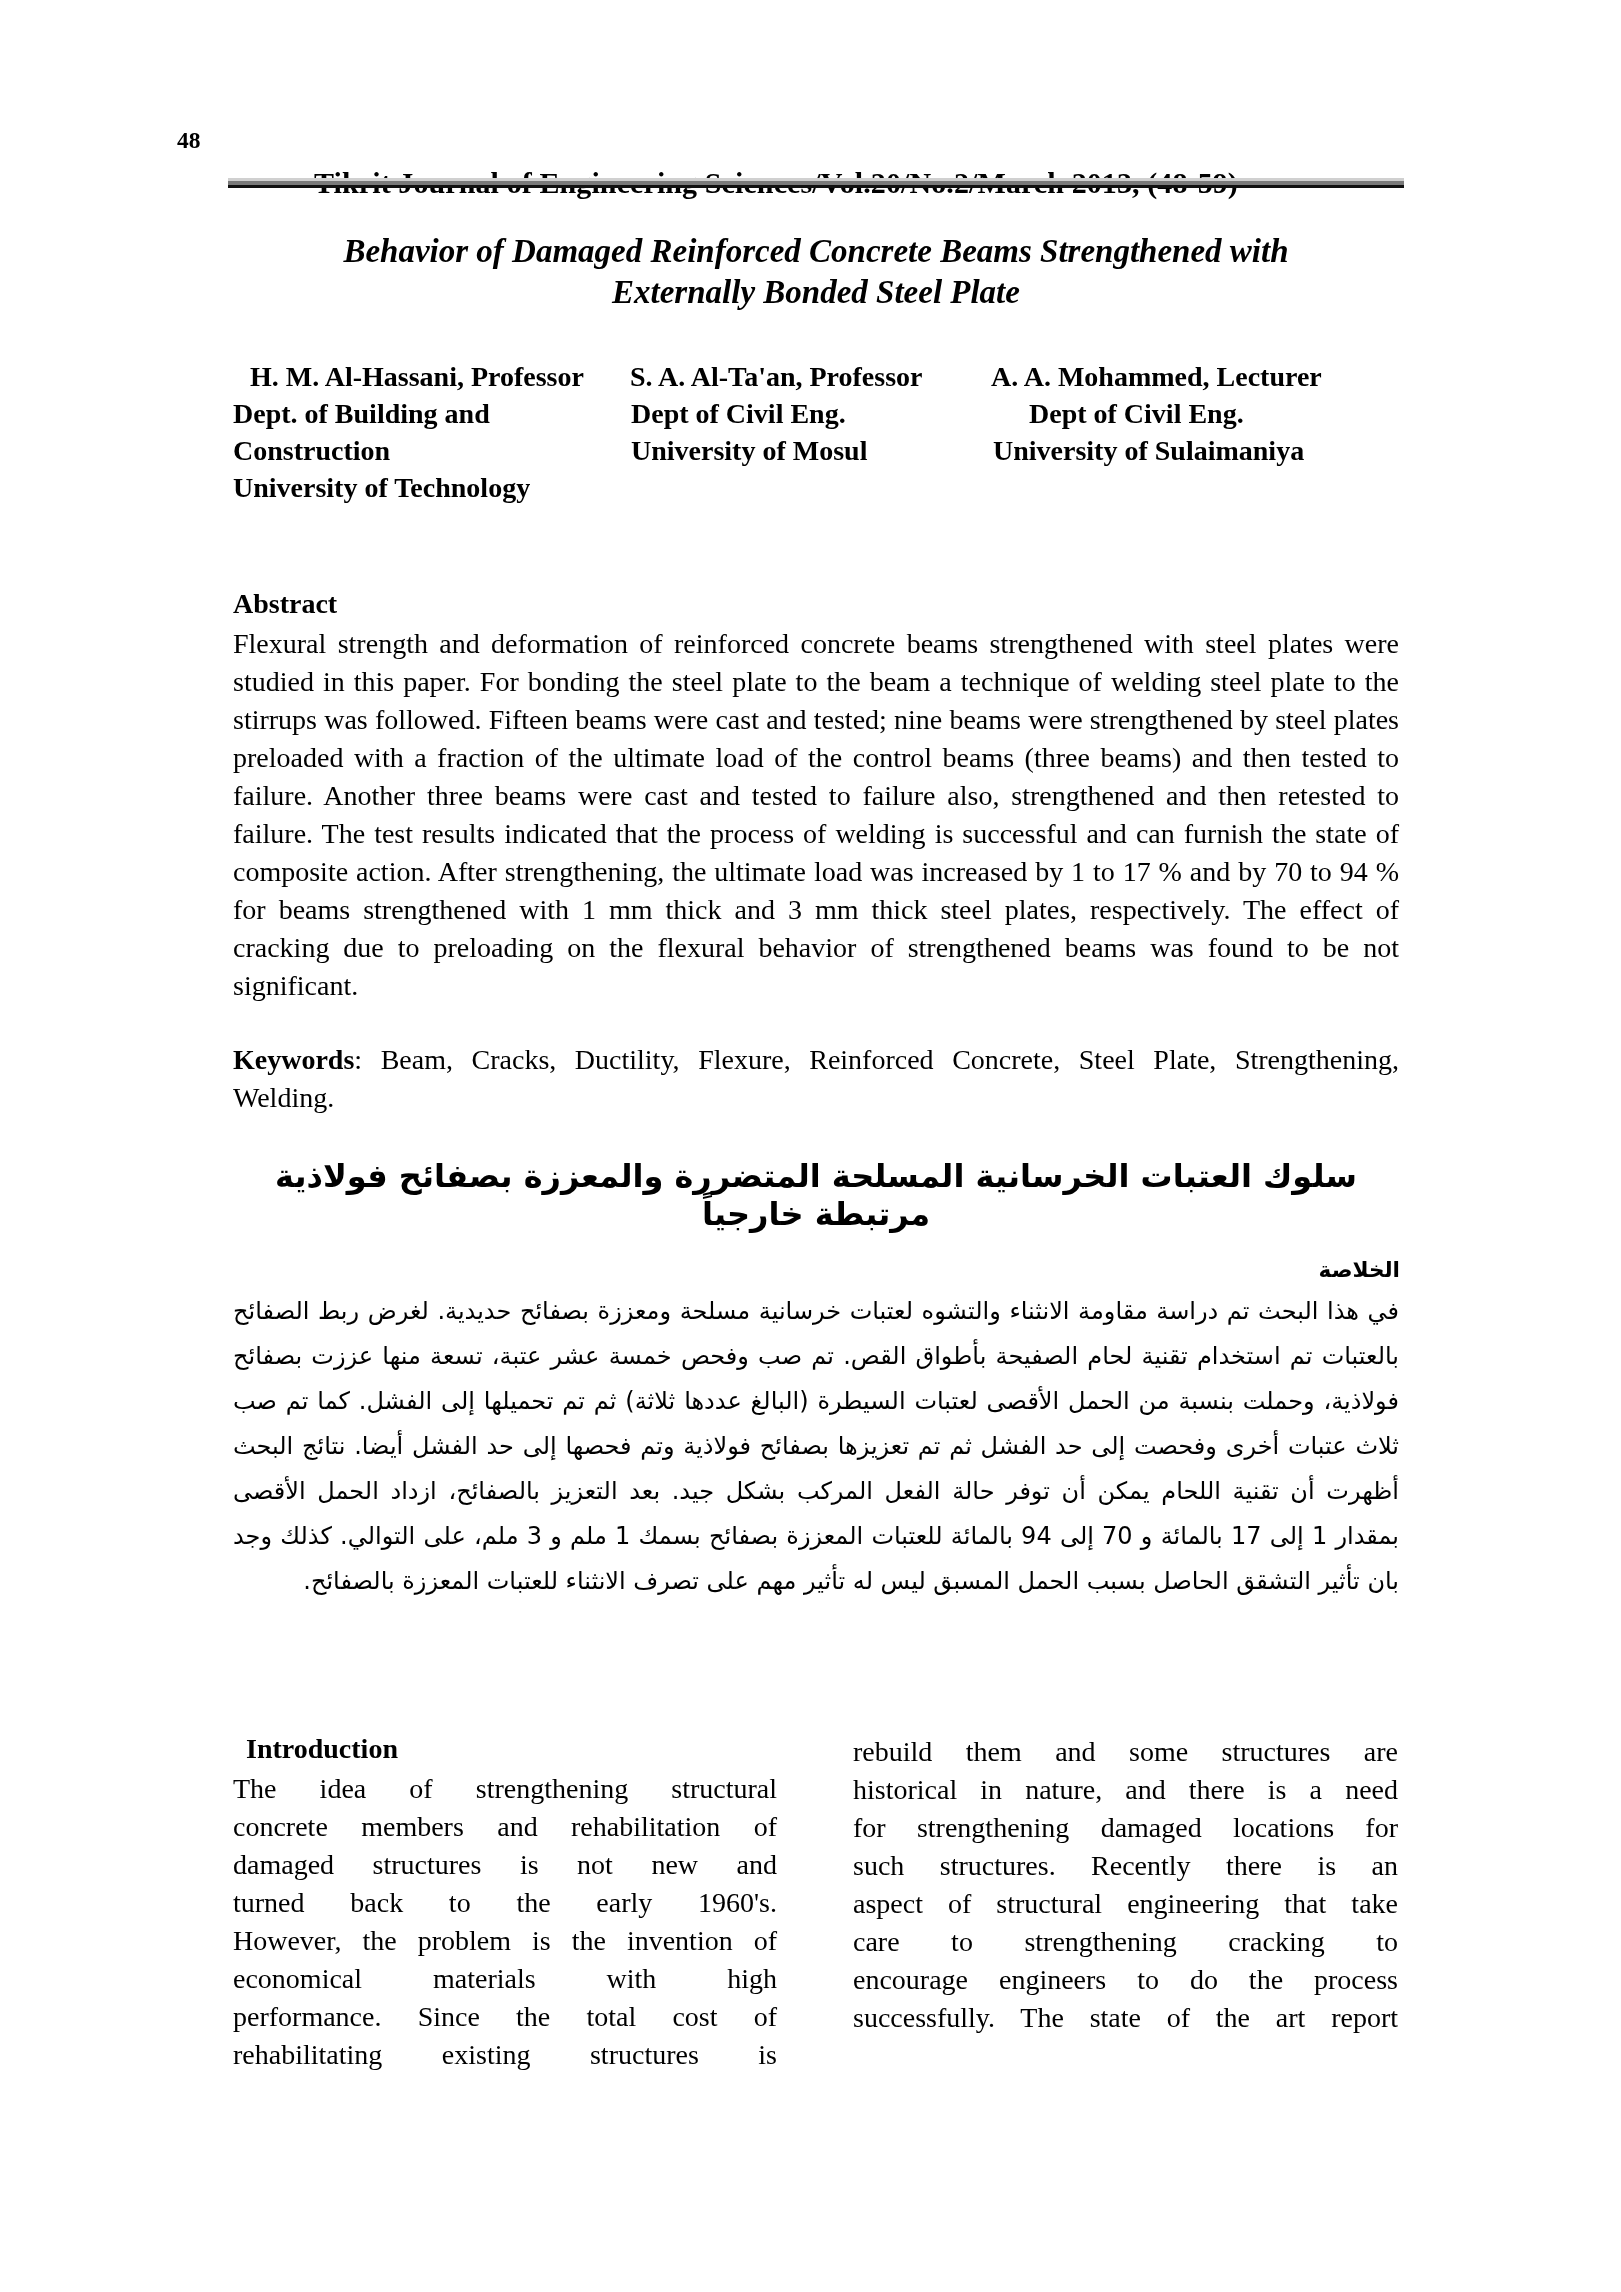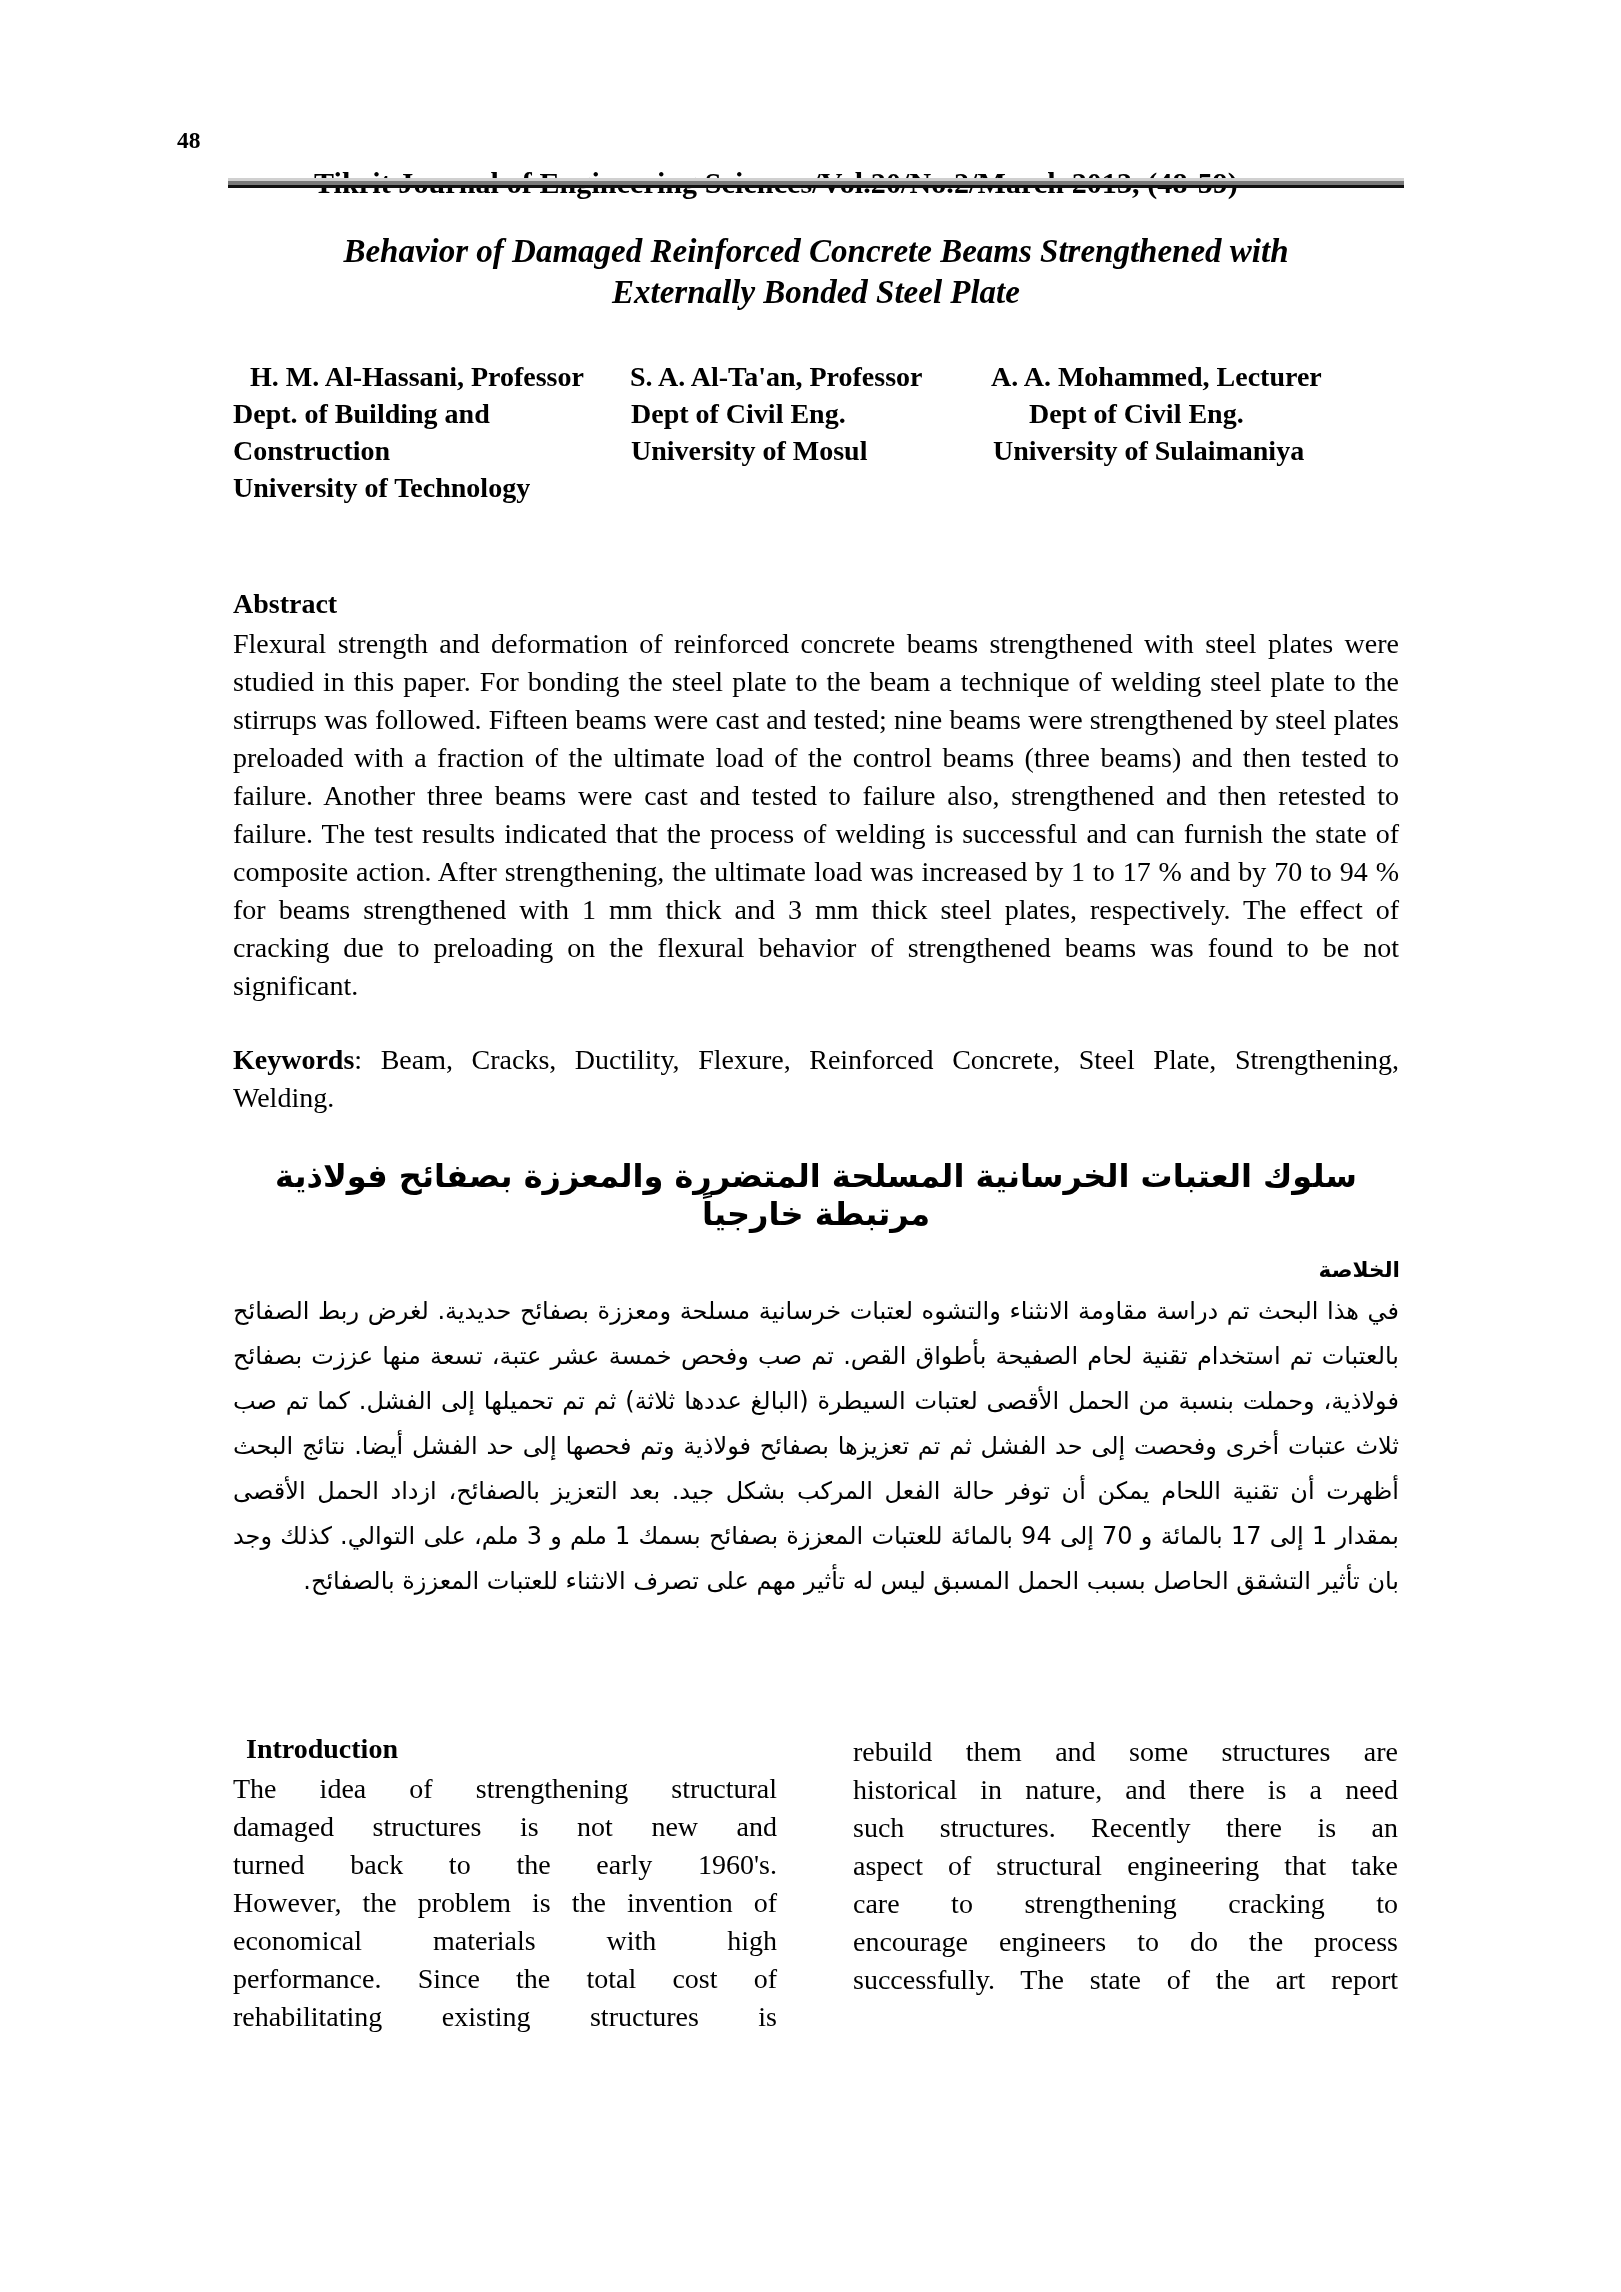--- a/index.html
+++ b/index.html
@@ -73,29 +73,31 @@
 <div id="abstract-body">Flexural strength and deformation of reinforced concrete beams strengthened with steel plates were studied in this paper. For bonding the steel plate to the beam a technique of welding steel plate to the stirrups was followed. Fifteen beams were cast and tested; nine beams were strengthened by steel plates preloaded with a fraction of the ultimate load of the control beams (three beams) and then tested to failure. Another three beams were cast and tested to failure also, strengthened and then retested to failure. The test results indicated that the process of welding is successful and can furnish the state of composite action. After strengthening, the ultimate load was increased by 1 to 17 % and by 70 to 94 % for beams strengthened with 1 mm thick and 3 mm thick steel plates, respectively. The effect of cracking due to preloading on the flexural behavior of strengthened beams was found to be not significant.</div>
 <div id="keywords"><b>Keywords</b><span>: Beam, Cracks, Ductility, Flexure, Reinforced Concrete, Steel Plate, Strengthening, Welding.</span></div>
 
 <div id="arabic-title">سلوك العتبات الخرسانية المسلحة المتضررة والمعززة بصفائح فولاذية مرتبطة خارجياً</div>
 <div id="arabic-abstract-heading">الخلاصة</div>
 <div id="arabic-abstract-body">في هذا البحث تم دراسة مقاومة الانثناء والتشوه لعتبات خرسانية مسلحة ومعززة بصفائح حديدية. لغرض ربط الصفائح بالعتبات تم استخدام تقنية لحام الصفيحة بأطواق القص. تم صب وفحص خمسة عشر عتبة، تسعة منها عززت بصفائح فولاذية، وحملت بنسبة من الحمل الأقصى لعتبات السيطرة (البالغ عددها ثلاثة) ثم تم تحميلها إلى الفشل. كما تم صب ثلاث عتبات أخرى وفحصت إلى حد الفشل ثم تم تعزيزها بصفائح فولاذية وتم فحصها إلى حد الفشل أيضا. نتائج البحث أظهرت أن تقنية اللحام يمكن أن توفر حالة الفعل المركب بشكل جيد. بعد التعزيز بالصفائح، ازداد الحمل الأقصى بمقدار 1 إلى 17 بالمائة و 70 إلى 94 بالمائة للعتبات المعززة بصفائح بسمك 1 ملم و 3 ملم، على التوالي. كذلك وجد بان تأثير التشقق الحاصل بسبب الحمل المسبق ليس له تأثير مهم على تصرف الانثناء للعتبات المعززة بالصفائح.</div>
 
 <div id="intro-heading">Introduction</div>
 <div id="intro-col-left" class="col">
     <span class="line">The idea of strengthening structural</span>
+    <span class="line">concrete members and rehabilitation of</span>
     <span class="line">damaged structures is not new and</span>
     <span class="line">turned back to the early 1960's.</span>
     <span class="line">However, the problem is the invention of</span>
     <span class="line">economical materials with high</span>
     <span class="line">performance. Since the total cost of</span>
     <span class="line">rehabilitating existing structures is</span>
   </div>
 <div id="intro-col-right" class="col">
     <span class="line">rebuild them and some structures are</span>
     <span class="line">historical in nature, and there is a need</span>
+    <span class="line">for strengthening damaged locations for</span>
     <span class="line">such structures. Recently there is an</span>
     <span class="line">aspect of structural engineering that take</span>
     <span class="line">care to strengthening cracking to</span>
     <span class="line">encourage engineers to do the process</span>
     <span class="line">successfully. The state of the art report</span>
   </div>
 
 
 </body></html>

